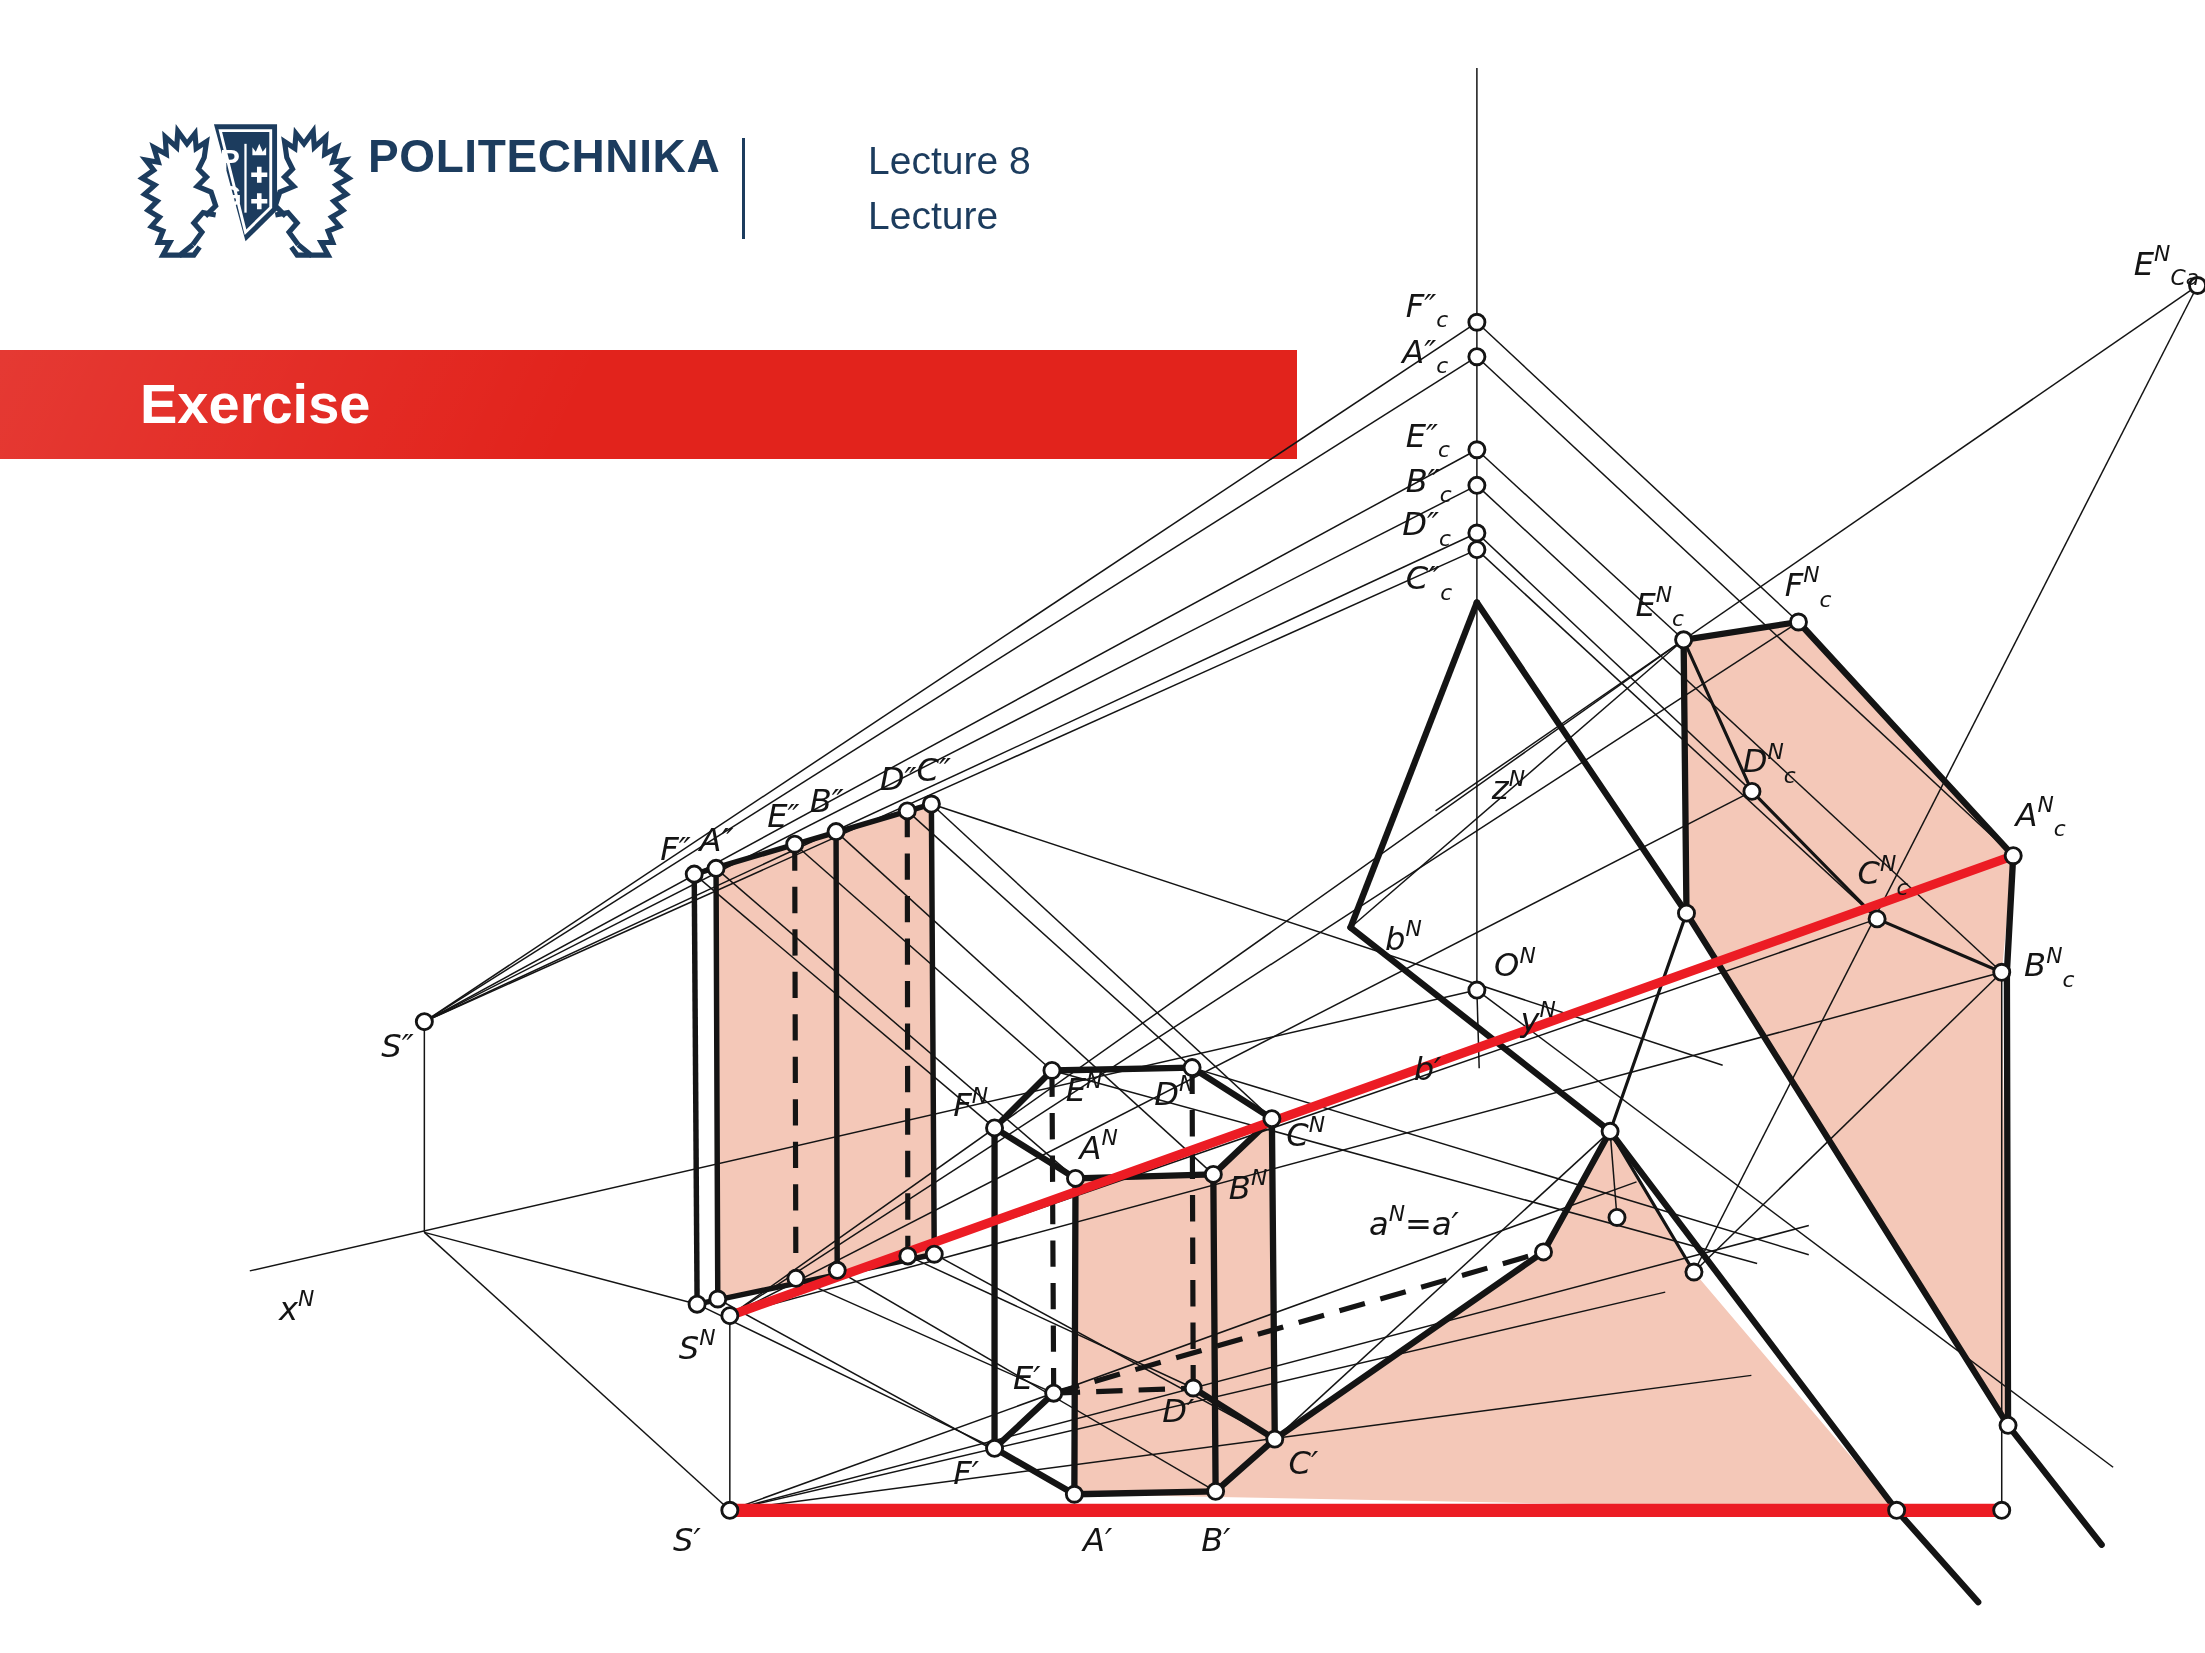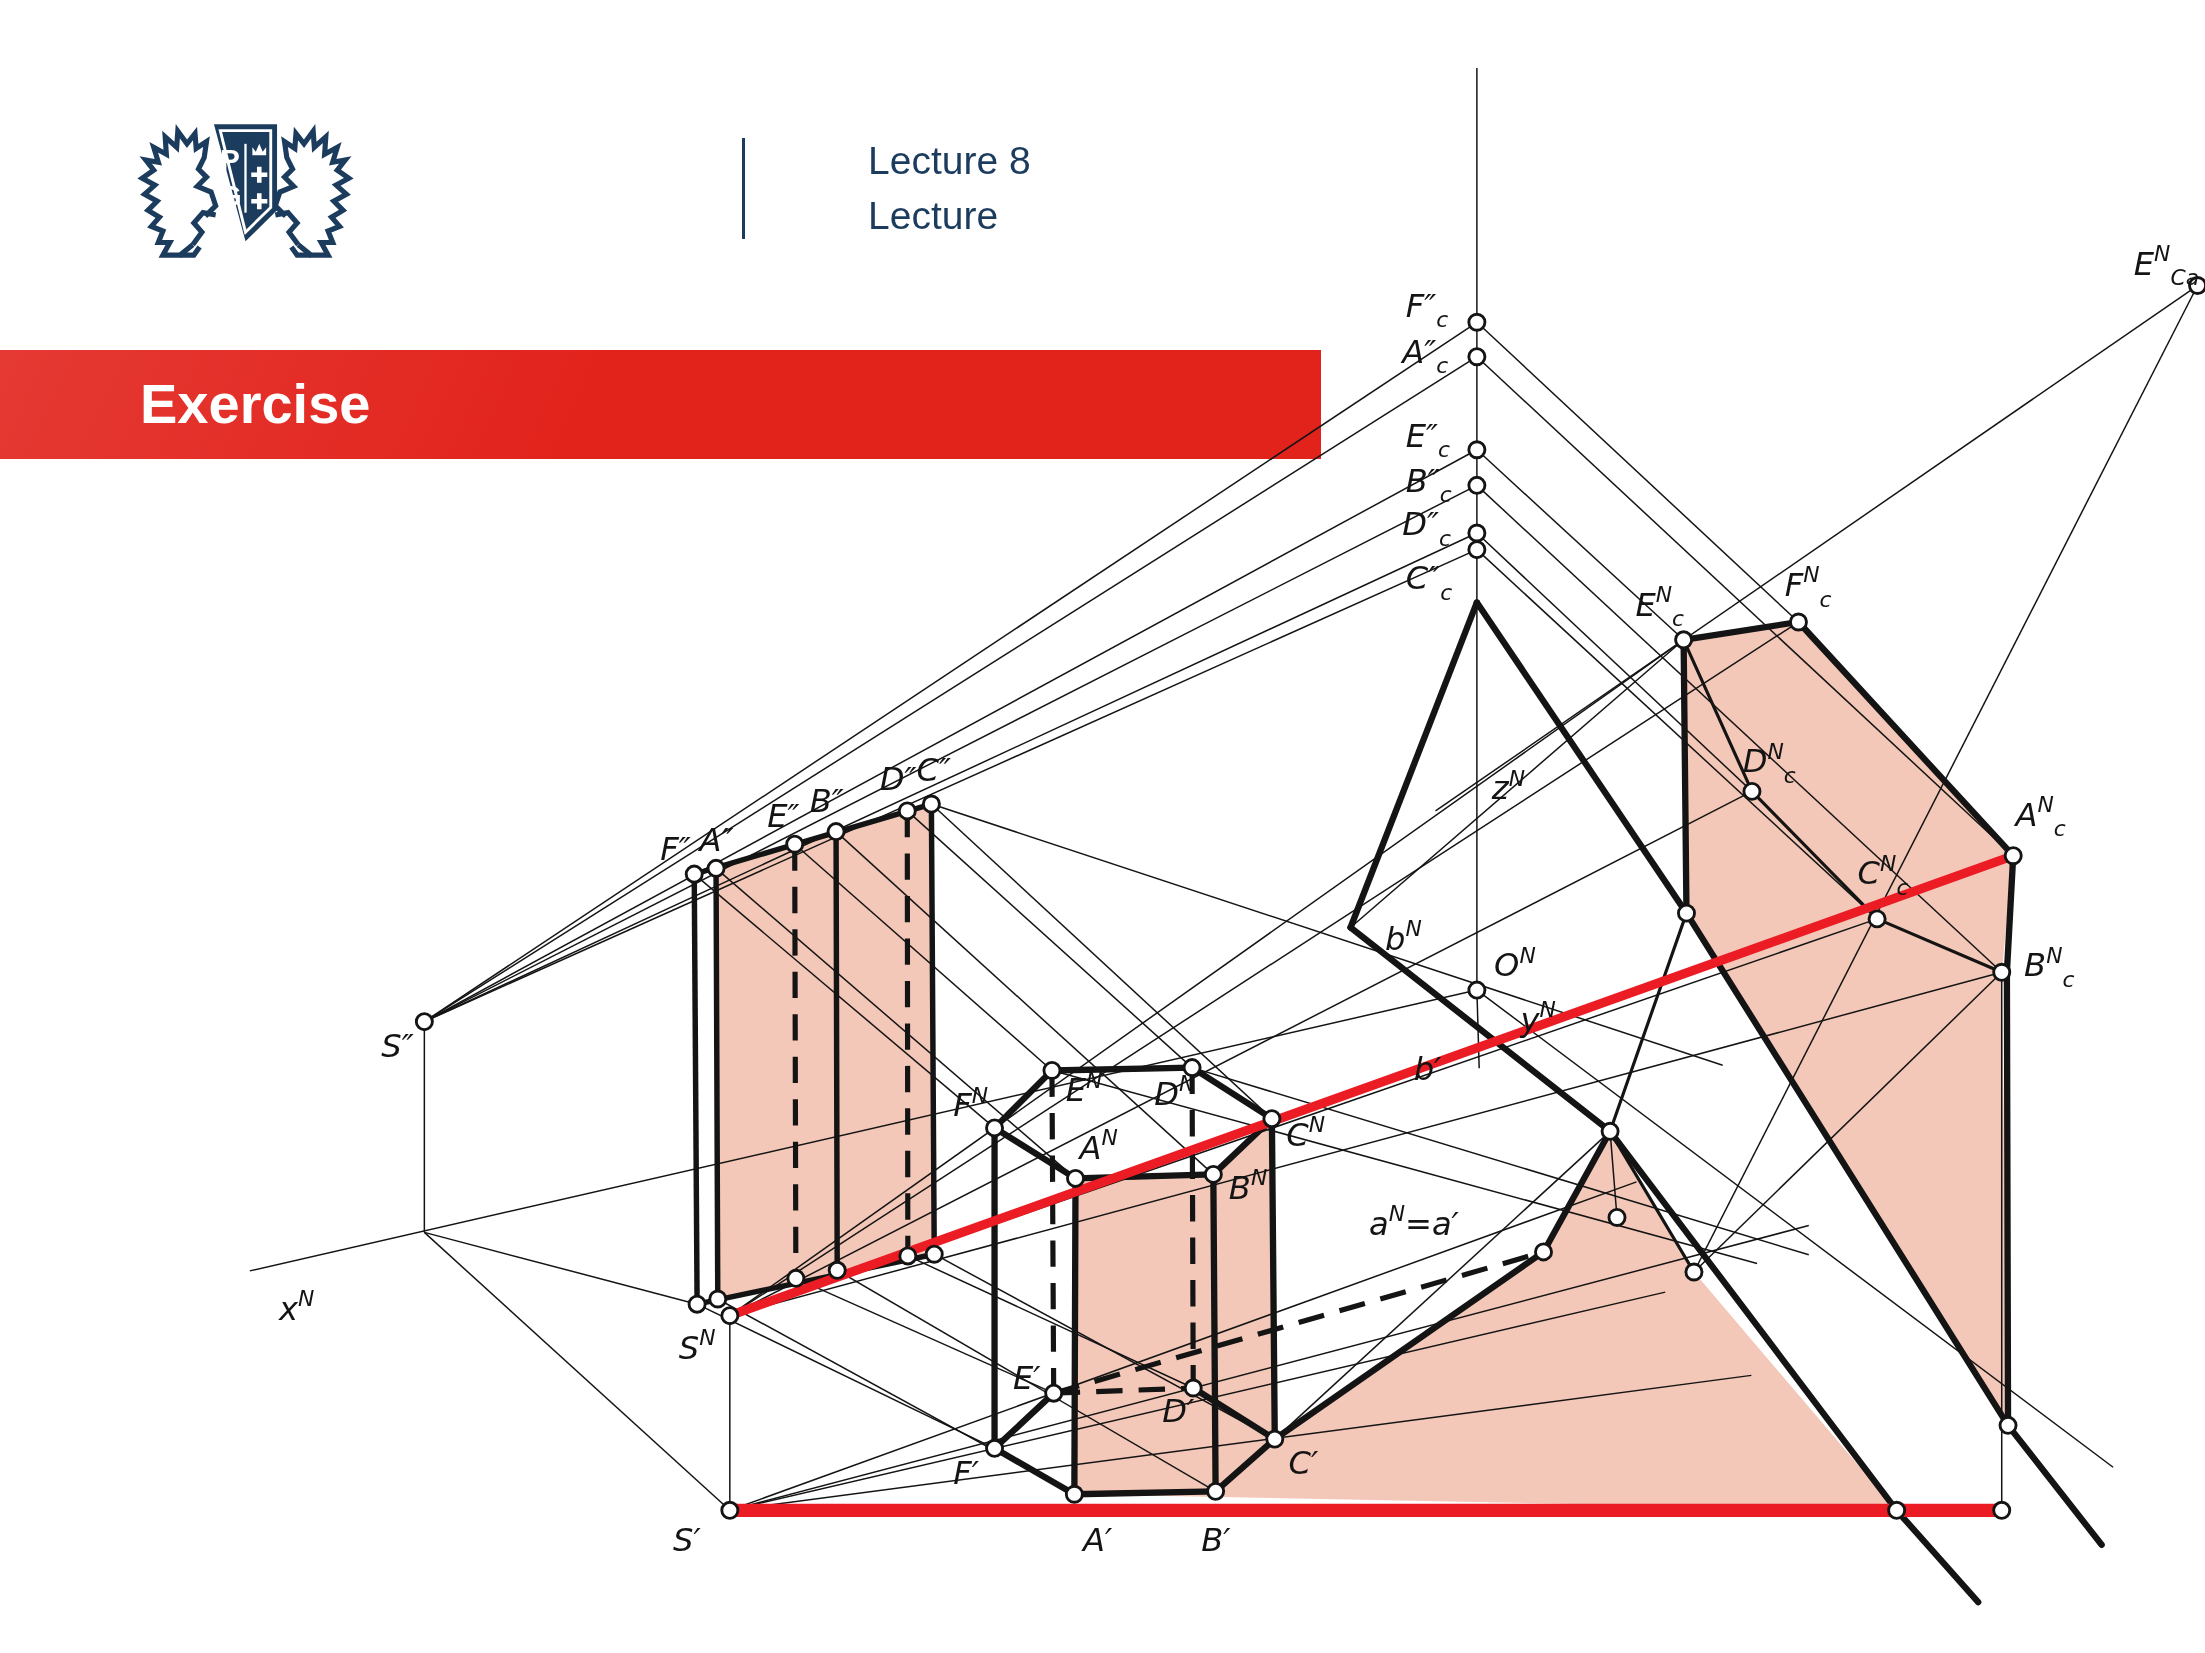--- a/index.html
+++ b/index.html
@@ -10,21 +10,21 @@
   .header{position:absolute;left:0;top:0;width:2205px;height:322px;}
   .logo-svg{position:absolute;left:125px;top:114px;width:241px;height:152px;}
   .brand{position:absolute;left:368px;top:131px;width:350px;text-align:center;
          color:var(--navy);font-weight:bold;font-size:46px;line-height:51px;letter-spacing:0.6px;}
   .divider{position:absolute;left:742px;top:138px;width:2.9px;height:101px;background:var(--navy);}
   .lecture{position:absolute;left:868px;top:138px;color:var(--navy);font-weight:normal;font-size:39px;line-height:45px;}
   .lecture .l2{margin-top:10.3px;}
 
   
   .banner{position:absolute;left:0;top:350px;width:1297px;height:109px;background:var(--red-banner);
-          background-image:linear-gradient(115deg, rgba(255,255,255,0.10) 0%, rgba(255,255,255,0) 45%);padding-left:24px;}
+          background-image:linear-gradient(115deg, rgba(255,255,255,0.10) 0%, rgba(255,255,255,0) 45%);}
   .banner-title{position:absolute;left:140px;top:20.7px;color:#ffffff;font-weight:bold;font-size:56px;}
 
   
   .geo{position:absolute;left:0;top:0;width:2205px;height:1654px;}
 </style>
 </head>
 <body>
 
 <div class="slide">
 
@@ -50,20 +50,21 @@
         <text x="183" y="98" fill="#ffffff" font-size="52" font-weight="bold" text-anchor="middle">P</text>
         <text x="183" y="160" fill="#ffffff" font-size="52" font-weight="bold" text-anchor="middle">G</text>
         <line x1="210" y1="52" x2="210" y2="172" stroke="#ffffff" stroke-width="4"></line>
         <path d="M222 72 L222 58 L228 66 L234 52 L240 66 L246 58 L246 72 Z" fill="#ffffff"></path>
         <path d="M230 92 h8 v10 h10 v8 h-10 v10 h-8 v-10 h-10 v-8 h10 Z" fill="#ffffff"></path>
         <path d="M230 138 h8 v10 h10 v8 h-10 v10 h-8 v-10 h-10 v-8 h10 Z" fill="#ffffff"></path>
       </g>
     </svg>
 
     <div class="brand">
+      <div>POLITECHNIKA</div>
     </div>
 
     <div class="divider"></div>
 
     <div class="lecture">
       <div>Lecture 8</div>
       <div class="l2">Lecture</div>
     </div>
   </div>
 

